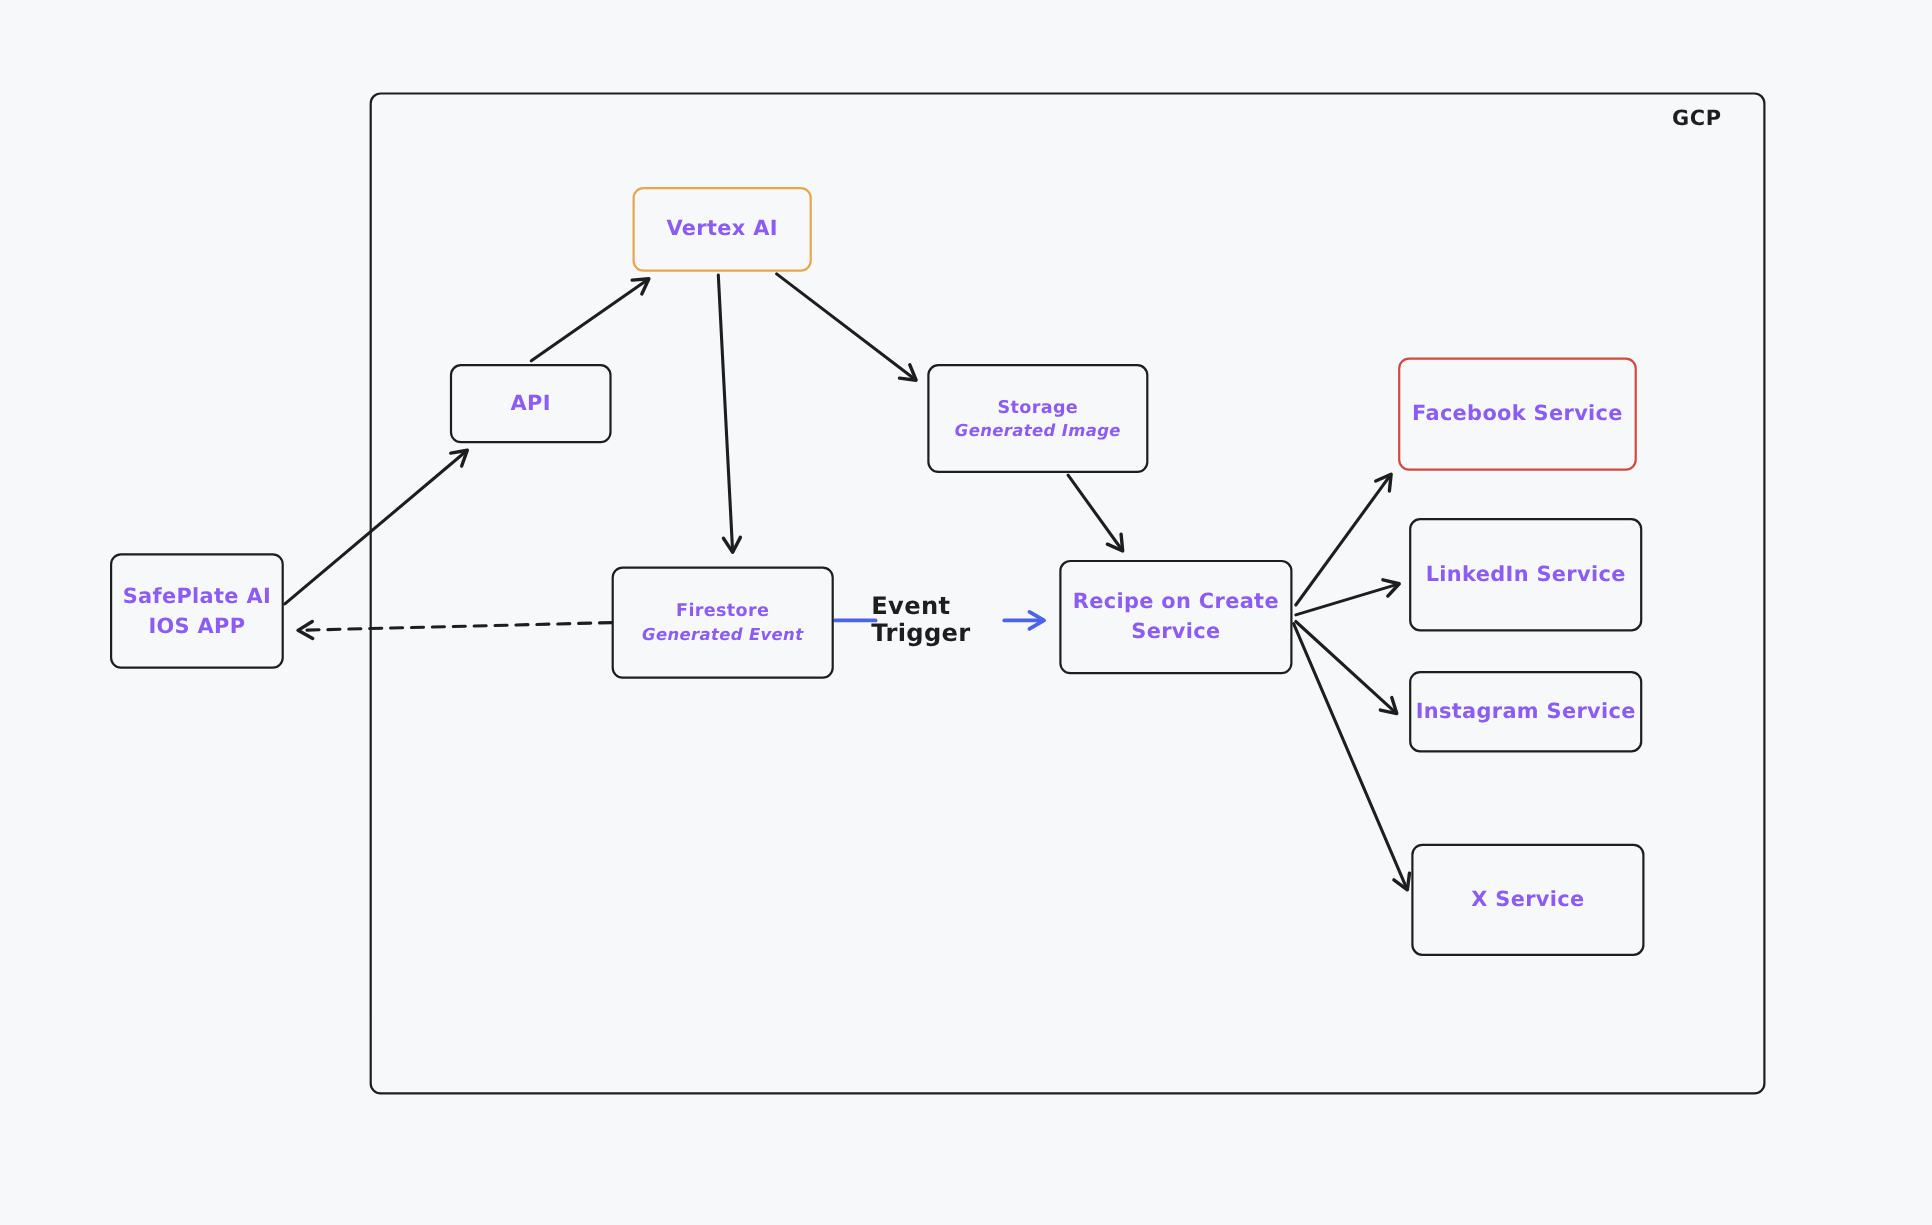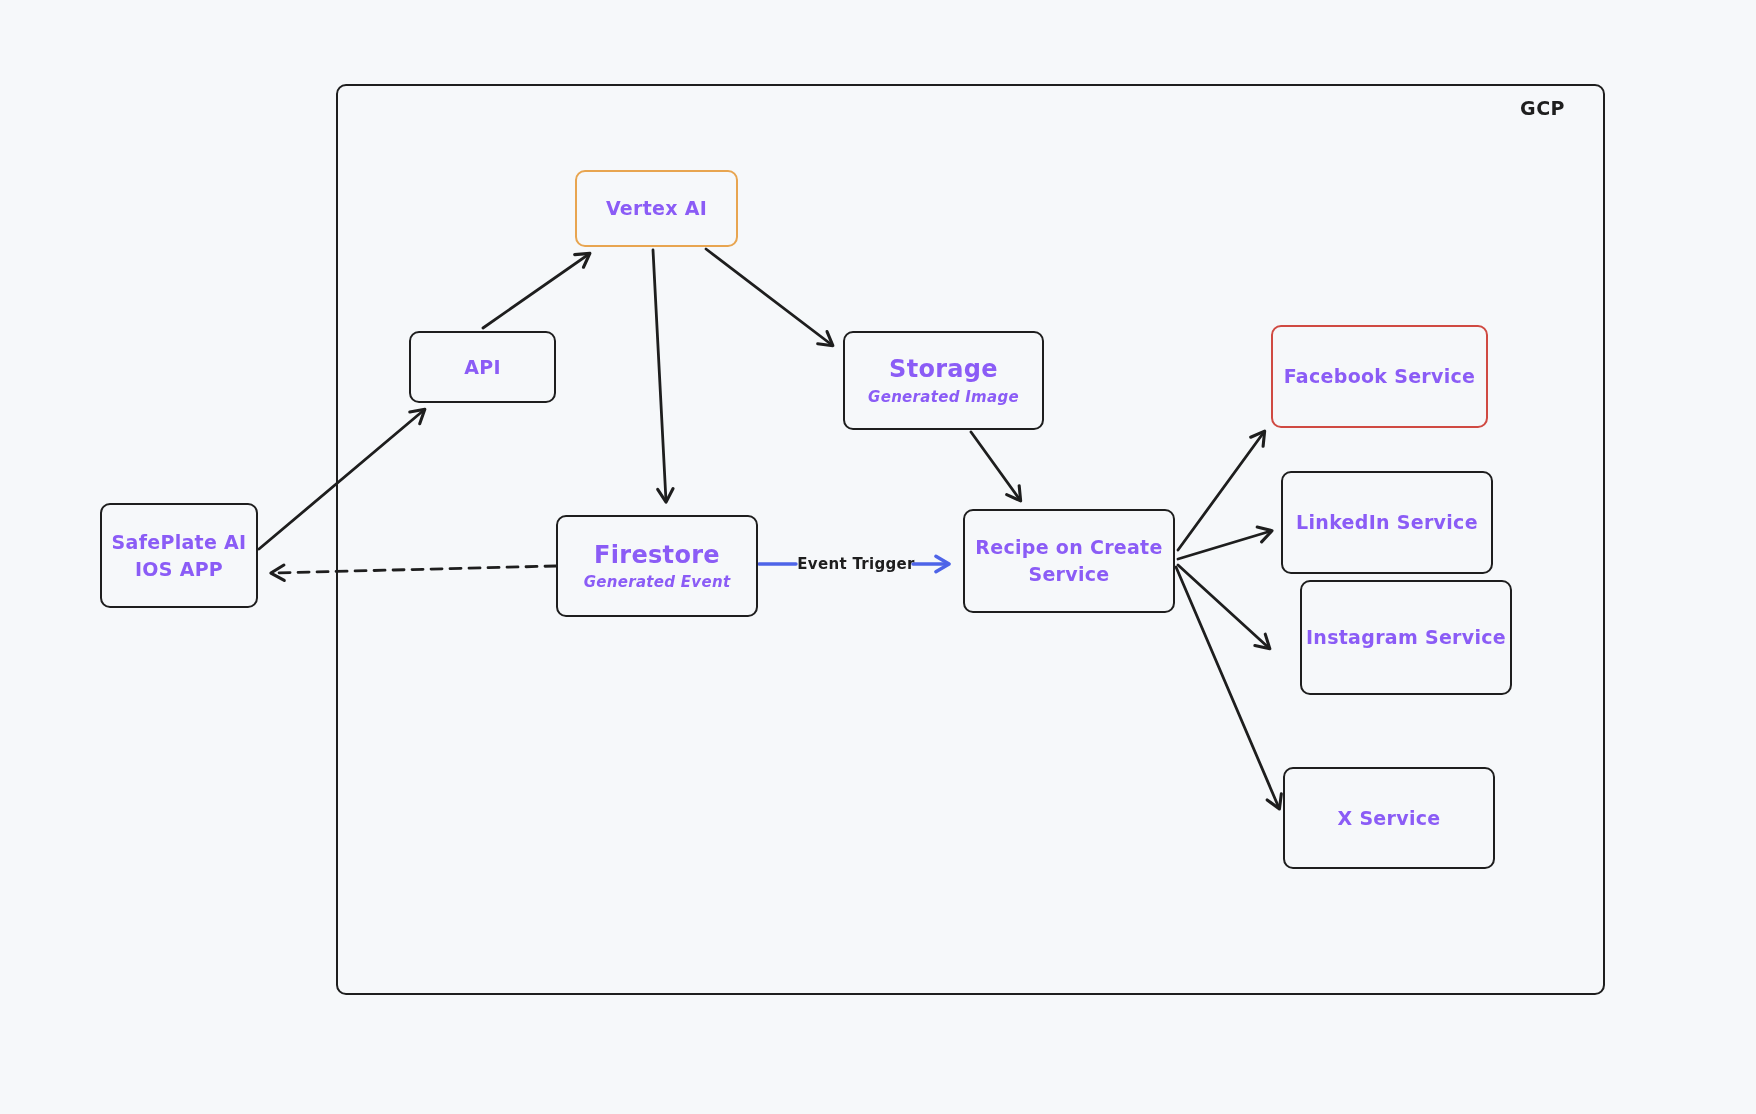--- a/index.html
+++ b/index.html
@@ -44,21 +44,21 @@
     align-items: center;
     justify-content: center;
     text-align: center;
     font-weight: 700;
     font-size: 19px;
     line-height: 1.4;
     color: #8b5cf6;
     letter-spacing: 0.3px;
   }
   .node .label { white-space: pre-line; }
-  .node .title { font-size: 24px; }
+  .node .title { font-size: 16px; }
   .node .subtitle { font-style: italic; font-size: 15px; }
 
   .gcp-container {
     position: absolute;
     left: 336px; top: 84px;
     width: 1269px; height: 911px;
     box-sizing: border-box;
     border: 2.8px solid #1e1e1e;
     border-radius: 10px;
     background: transparent;
@@ -74,32 +74,32 @@
 
   
   .n-safeplate  { left: 100px;  top: 503px; width: 158px; height: 105px; }
   .n-api        { left: 409px;  top: 331px; width: 147px; height: 72px;  }
   .n-vertex     { left: 575px;  top: 170px; width: 163px; height: 77px;  }
   .n-storage    { left: 843px;  top: 331px; width: 201px; height: 99px;  }
   .n-firestore  { left: 556px;  top: 515px; width: 202px; height: 102px; }
   .n-recipe     { left: 963px;  top: 509px; width: 212px; height: 104px; }
   .n-facebook   { left: 1271px; top: 325px; width: 217px; height: 103px; }
   .n-linkedin   { left: 1281px; top: 471px; width: 212px; height: 103px; }
-  .n-instagram  { left: 1281px; top: 580px; width: 212px; height: 115px; margin-left: 19px; }
+  .n-instagram  { left: 1281px; top: 610px; width: 212px; height: 74px; }
   .n-xservice   { left: 1283px; top: 767px; width: 212px; height: 102px; }
 
   .edge-label {
     position: absolute;
     left: 792px; top: 551px;
     width: 128px; height: 26px;
     display: flex;
     align-items: center;
     justify-content: center;
     font-weight: 700;
-    font-size: 15px;
+    font-size: 22px;
     color: #1e1e1e;
     letter-spacing: 0.3px;
   }
 </style>
 </head>
 <body>
 
 <div class="canvas" style="background-color: rgb(246, 248, 250);">
 
   <svg class="edges-layer" width="1756" height="1114" viewBox="0 0 1756 1114" xmlns="http://www.w3.org/2000/svg">

